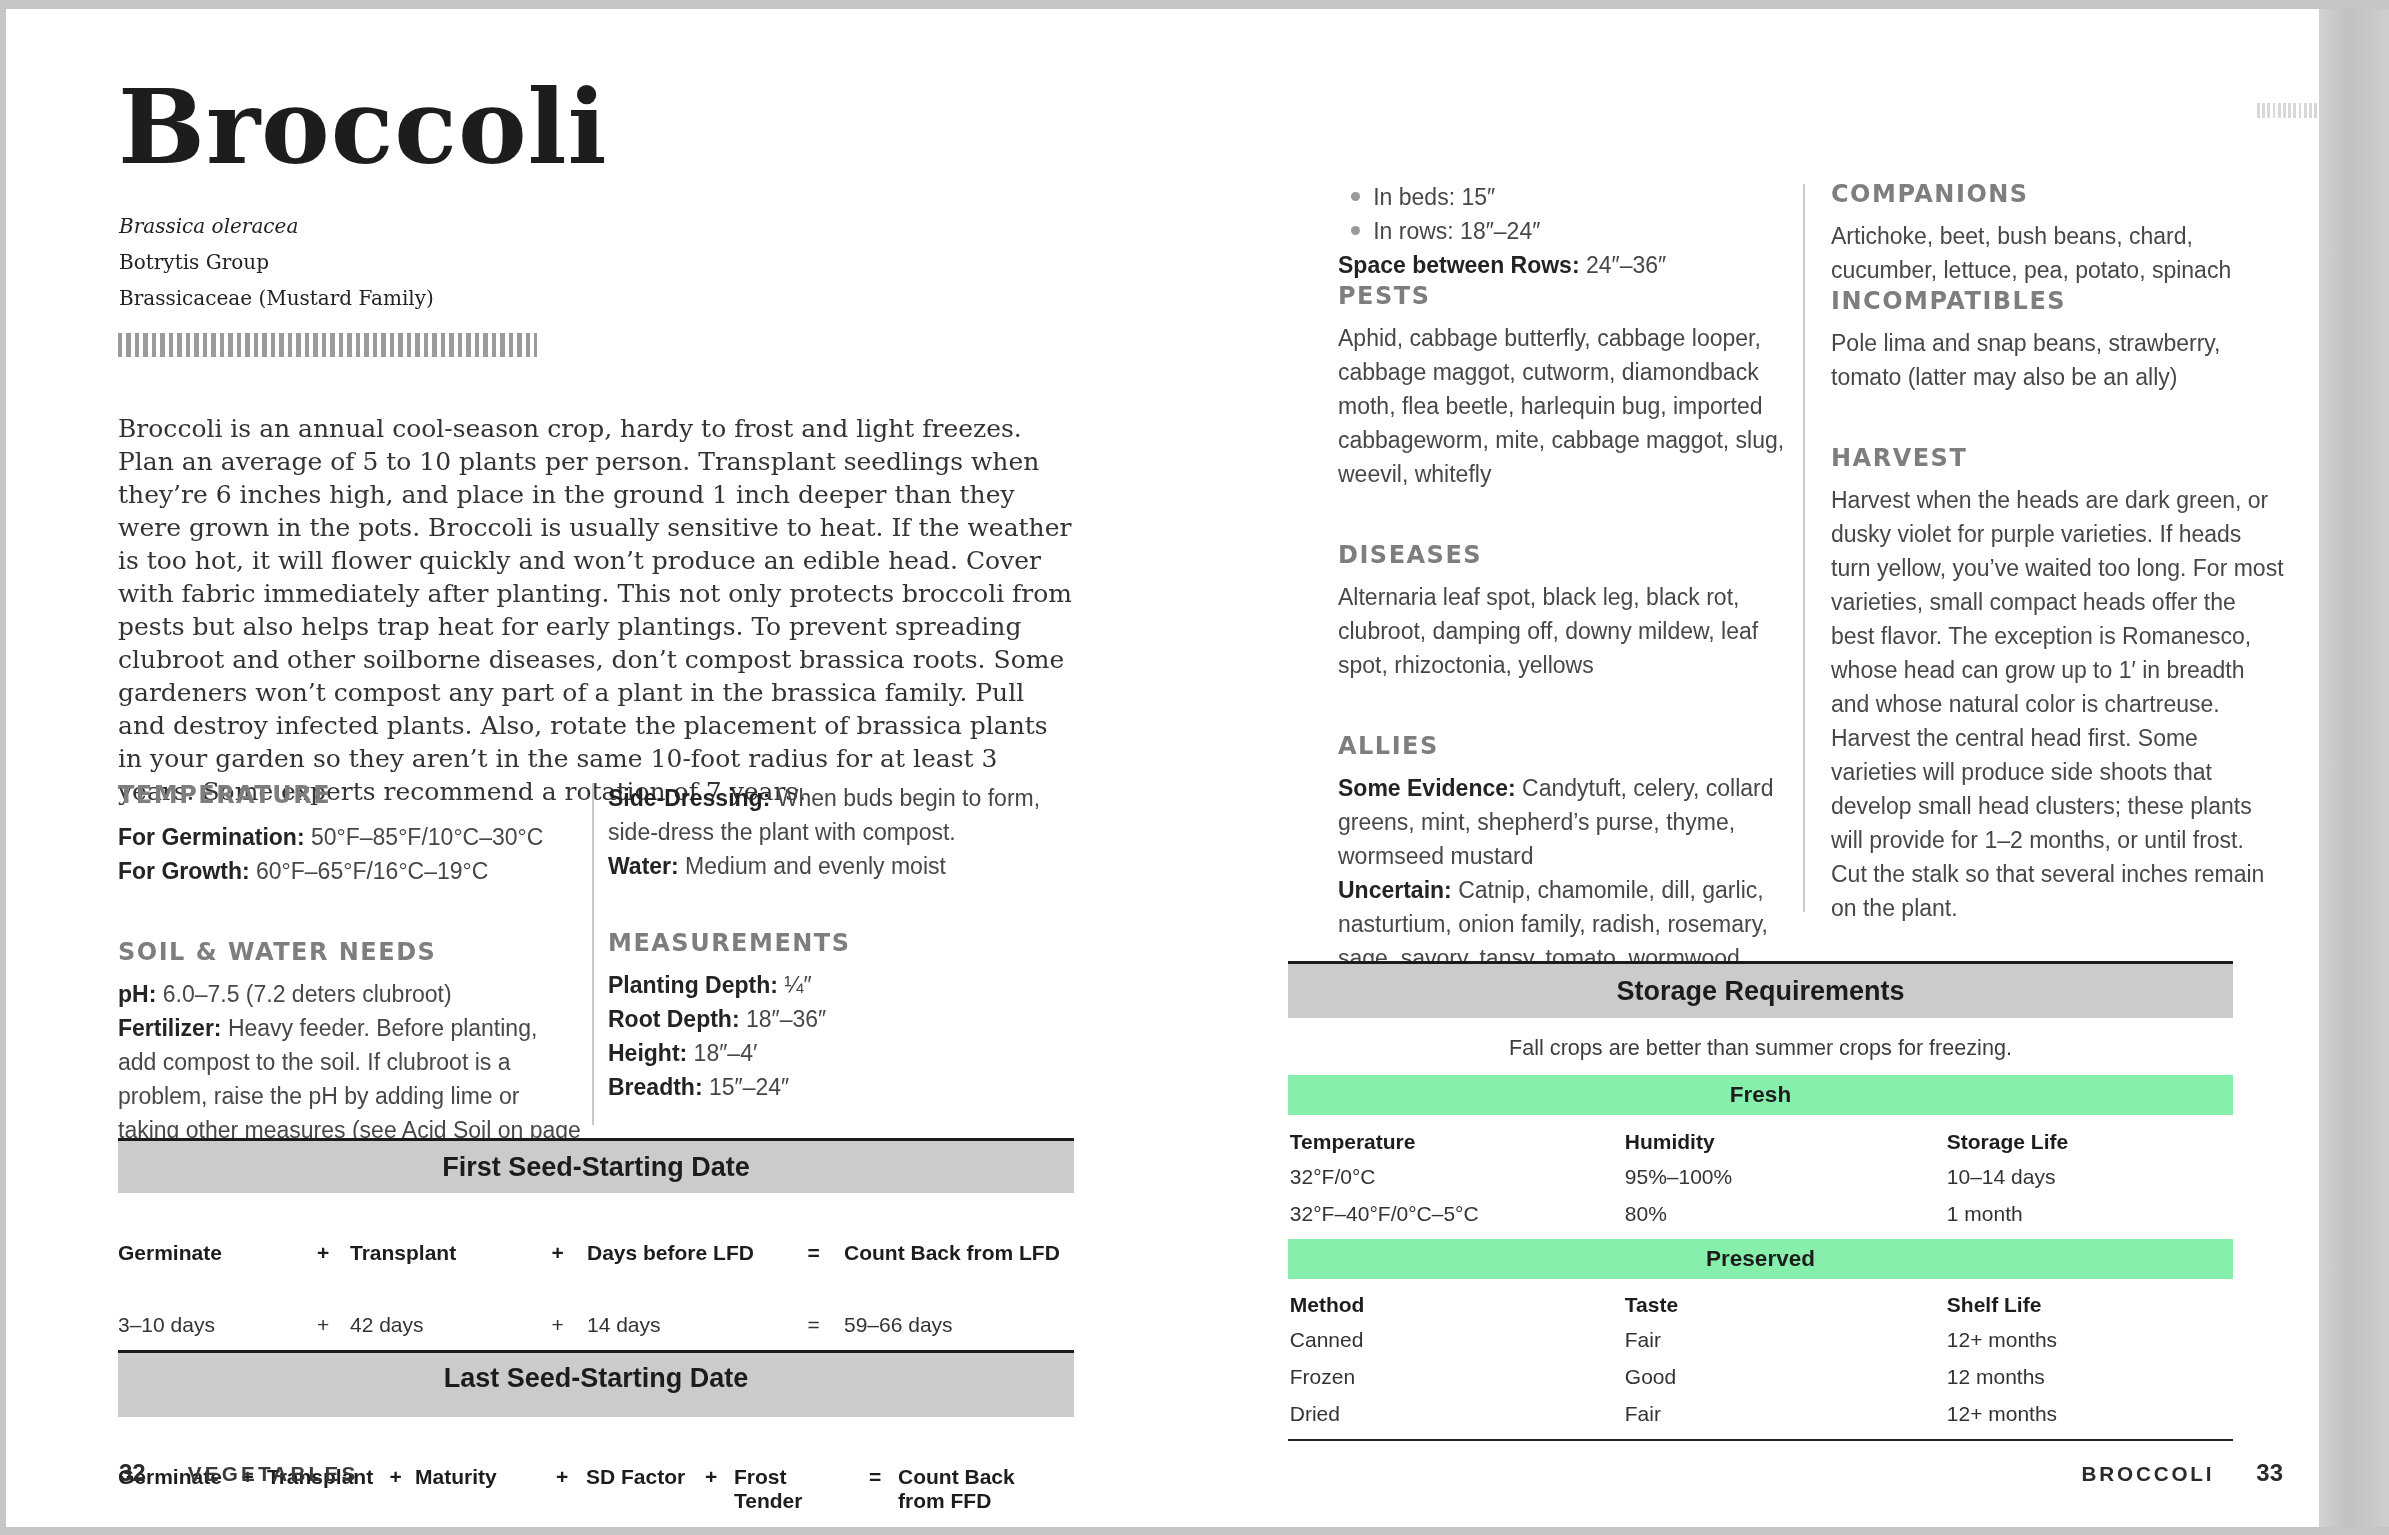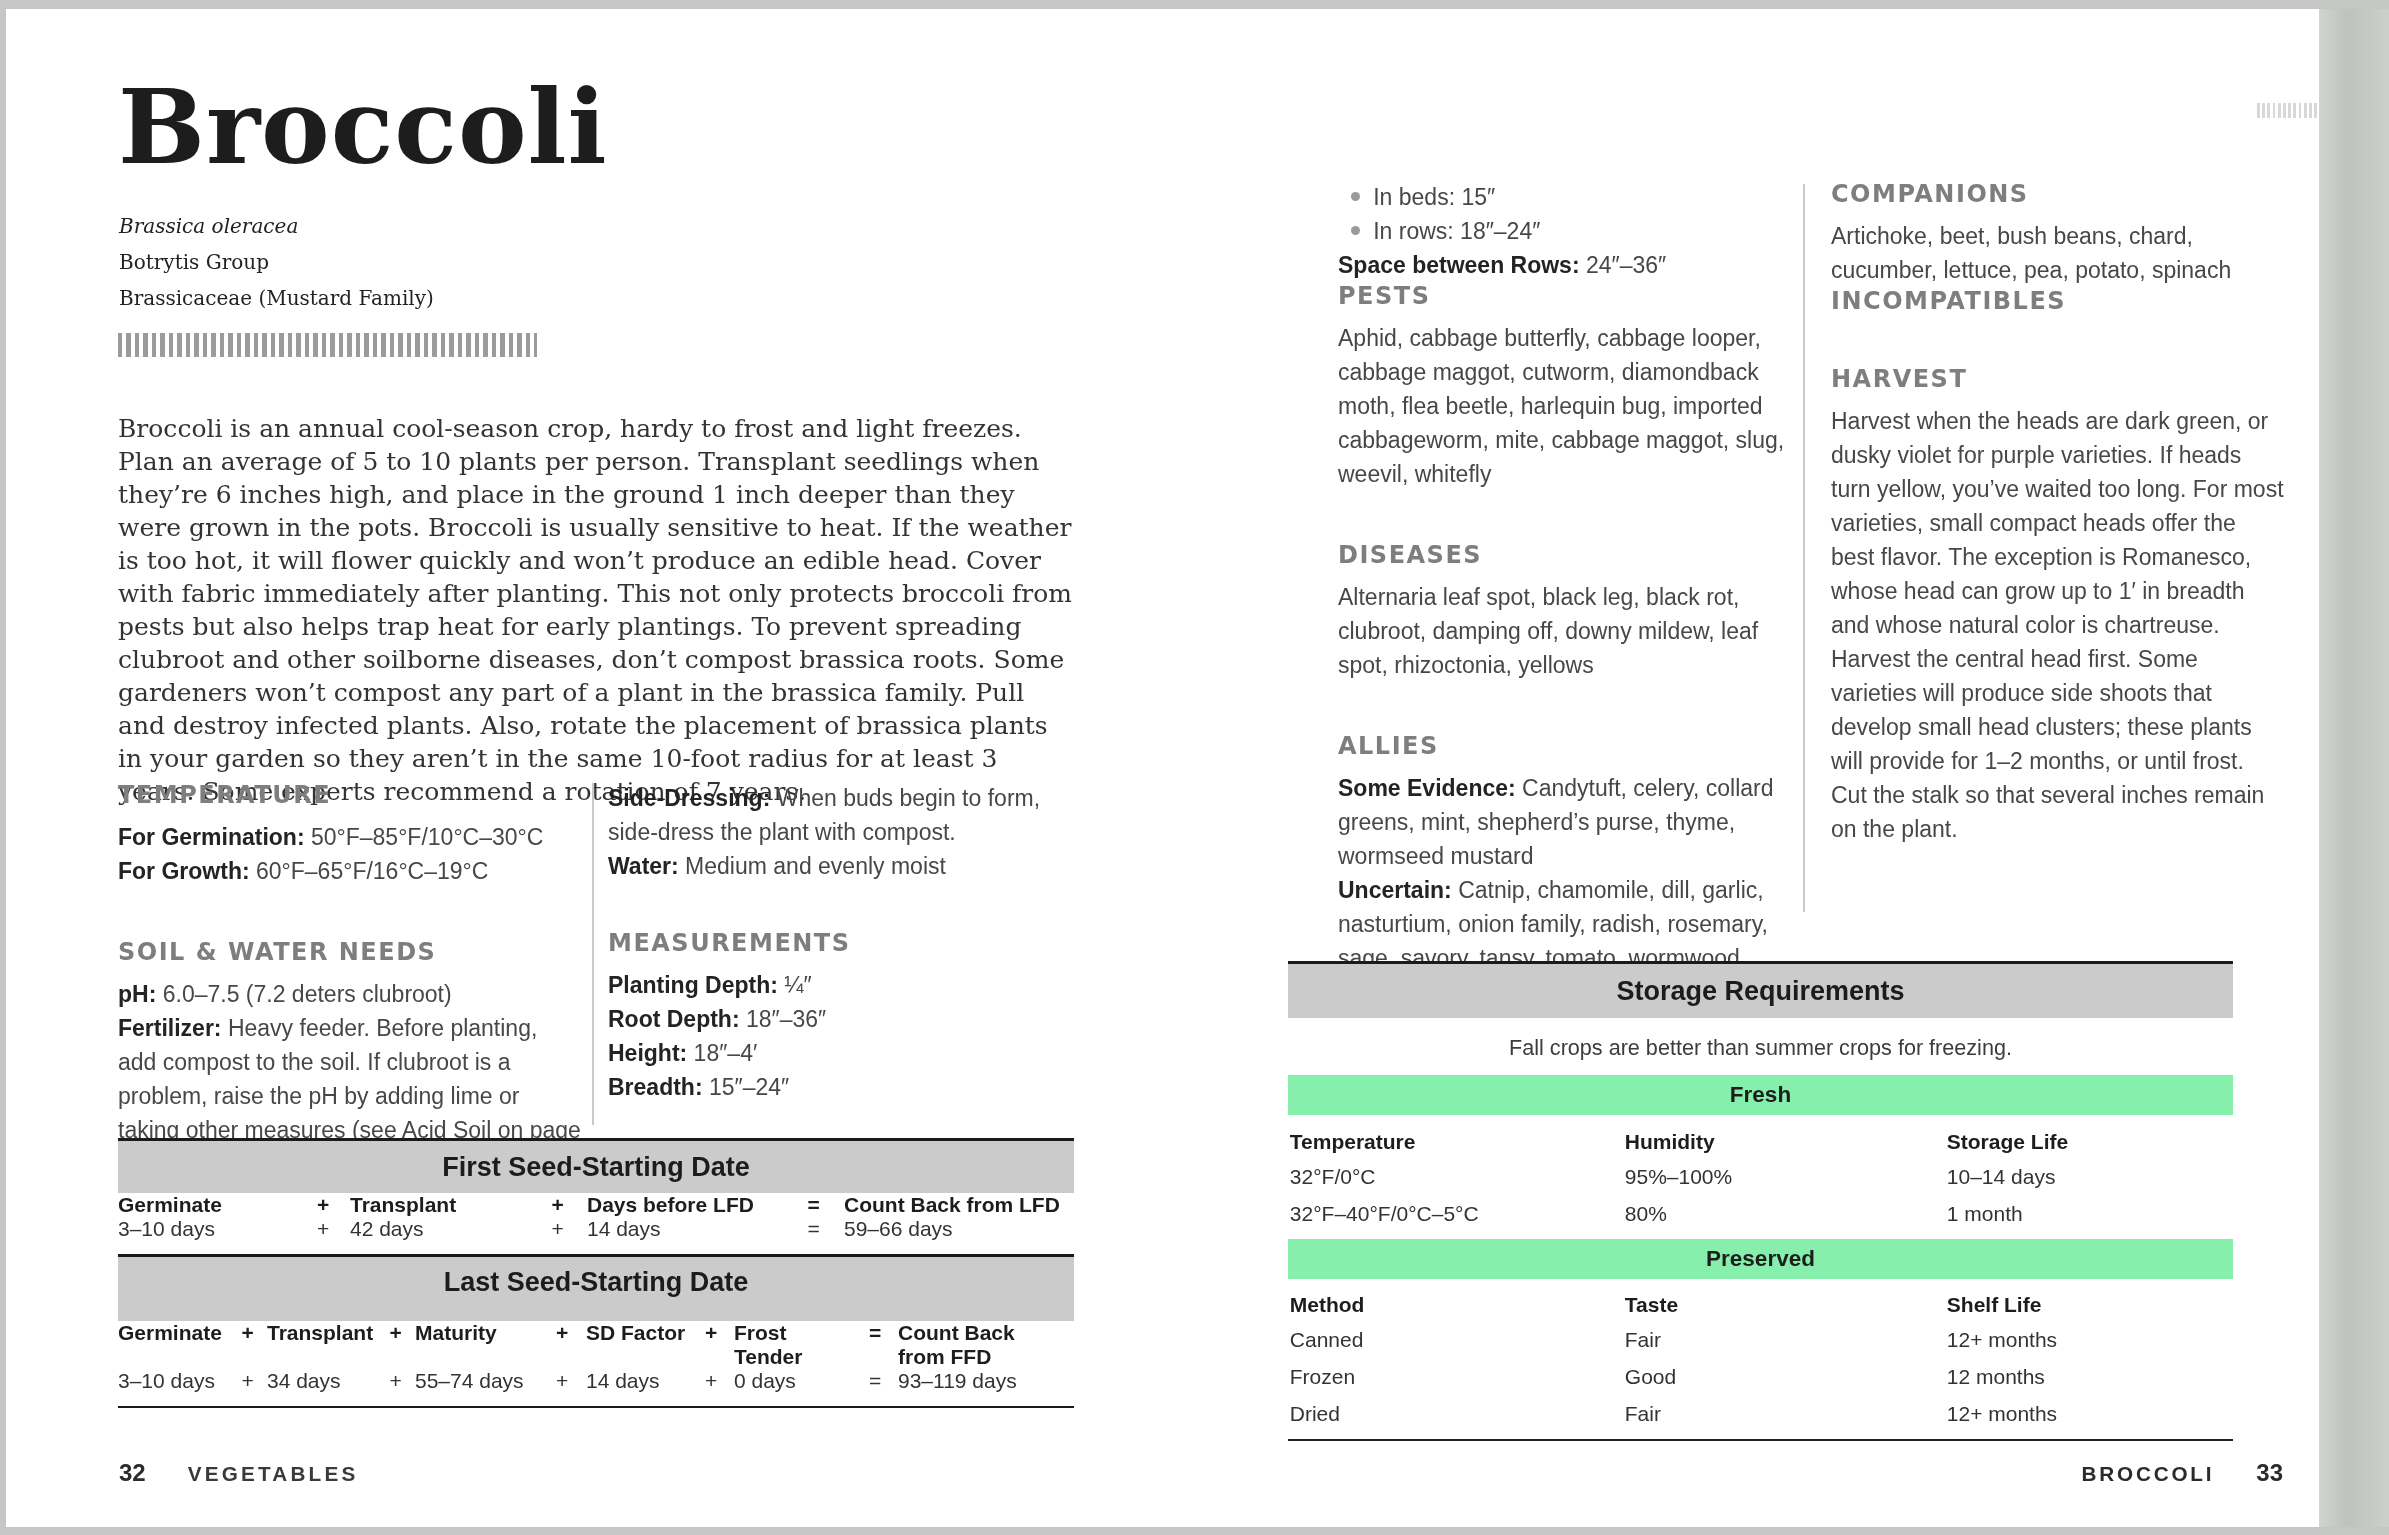--- a/index.html
+++ b/index.html
@@ -55,21 +55,21 @@
   .bullet-dot { width:9.2px; height:9.2px; border-radius:50%; background:#9a9a9a; margin-right:13px; position:relative; top:-3.7px; flex:none; }
 
   
   .seed-tables { width:956px; }
   .band {
     background:#cbcbcb; text-align:center;
     font-weight:700; font-size:27px; color:#1c1c1c;
   }
   .band.first { border-top:3.7px solid #1a1a1a; height:55px; line-height:53px; }
   .band.second { border-top:3.7px solid #1a1a1a; height:67px; line-height:50px; }
-  .trow { display:flex; font-size:21px; color:#333; }
+  .trow { display:flex; font-size:21px; color:#333;margin-top:48px; }
   .trow.thead { font-weight:700; color:#1d1d1d; }
   .trow > div { padding-right:5.5px; }
   .tA-c0{width:184px;} .tA-c1{width:48px;text-align:center;} .tA-c2{width:184px;}
   .tA-c3{width:53px;text-align:center;} .tA-c4{width:202px;} .tA-c5{width:55px;text-align:center;}
   .tA-c6{width:228px;}
   .tB-c0{width:116px;} .tB-c1{width:33px;text-align:center;} .tB-c2{width:115px;}
   .tB-c3{width:33px;text-align:center;} .tB-c4{width:129px;} .tB-c5{width:42px;text-align:center;}
   .tB-c6{width:108px;} .tB-c7{width:40px;text-align:center;} .tB-c8{width:124px;}
   .tB-c9{width:40px;text-align:center;} .tB-c10{width:173px;}
   .tbl-bottom { border-bottom:2.8px solid #1a1a1a; }
@@ -227,20 +227,21 @@
 
 <div class="abs vline" style="left:1803px; top:184px; height:728px;"></div>
 
 <div class="abs" style="left:1831px; top:180px; width:454px;">
   <div>
     <h3 class="sec-h">COMPANIONS</h3>
     <div class="body-txt">Artichoke, beet, bush beans, chard, cucumber, lettuce, pea, potato, spinach</div>
   </div>
   <div class="blk">
     <h3 class="sec-h">INCOMPATIBLES</h3>
+    <div class="body-txt">Pole lima and snap beans, strawberry, tomato (latter may also be an ally)</div>
   </div>
   <div class="blk">
     <h3 class="sec-h">HARVEST</h3>
     <div class="body-txt">Harvest when the heads are dark green, or dusky violet for purple varieties. If heads turn yellow, you’ve waited too long. For most varieties, small compact heads offer the best flavor. The exception is Romanesco, whose head can grow up to 1′ in breadth and whose natural color is chartreuse. Harvest the central head first. Some varieties will produce side shoots that develop small head clusters; these plants will provide for 1–2 months, or until frost. Cut the stalk so that several inches remain on the plant.</div>
   </div>
 </div>
 
 <div class="abs storage" style="left:1288px; top:961px;">
   <div class="band first">Storage Requirements</div>
   <div class="storage-note">Fall crops are better than summer crops for freezing.</div>

